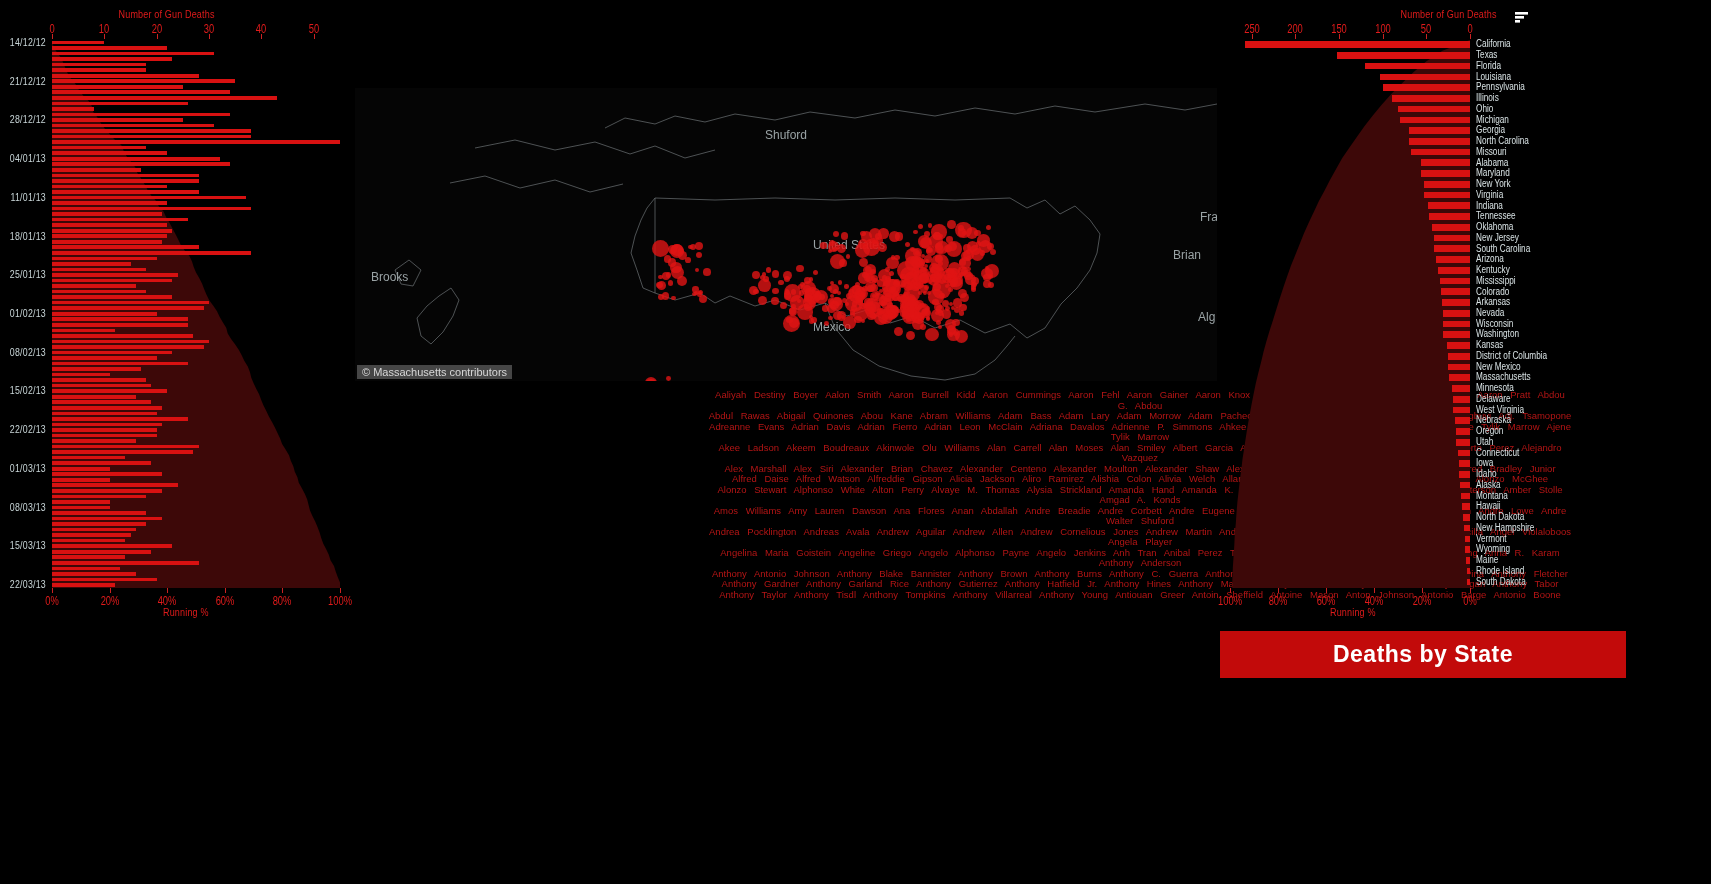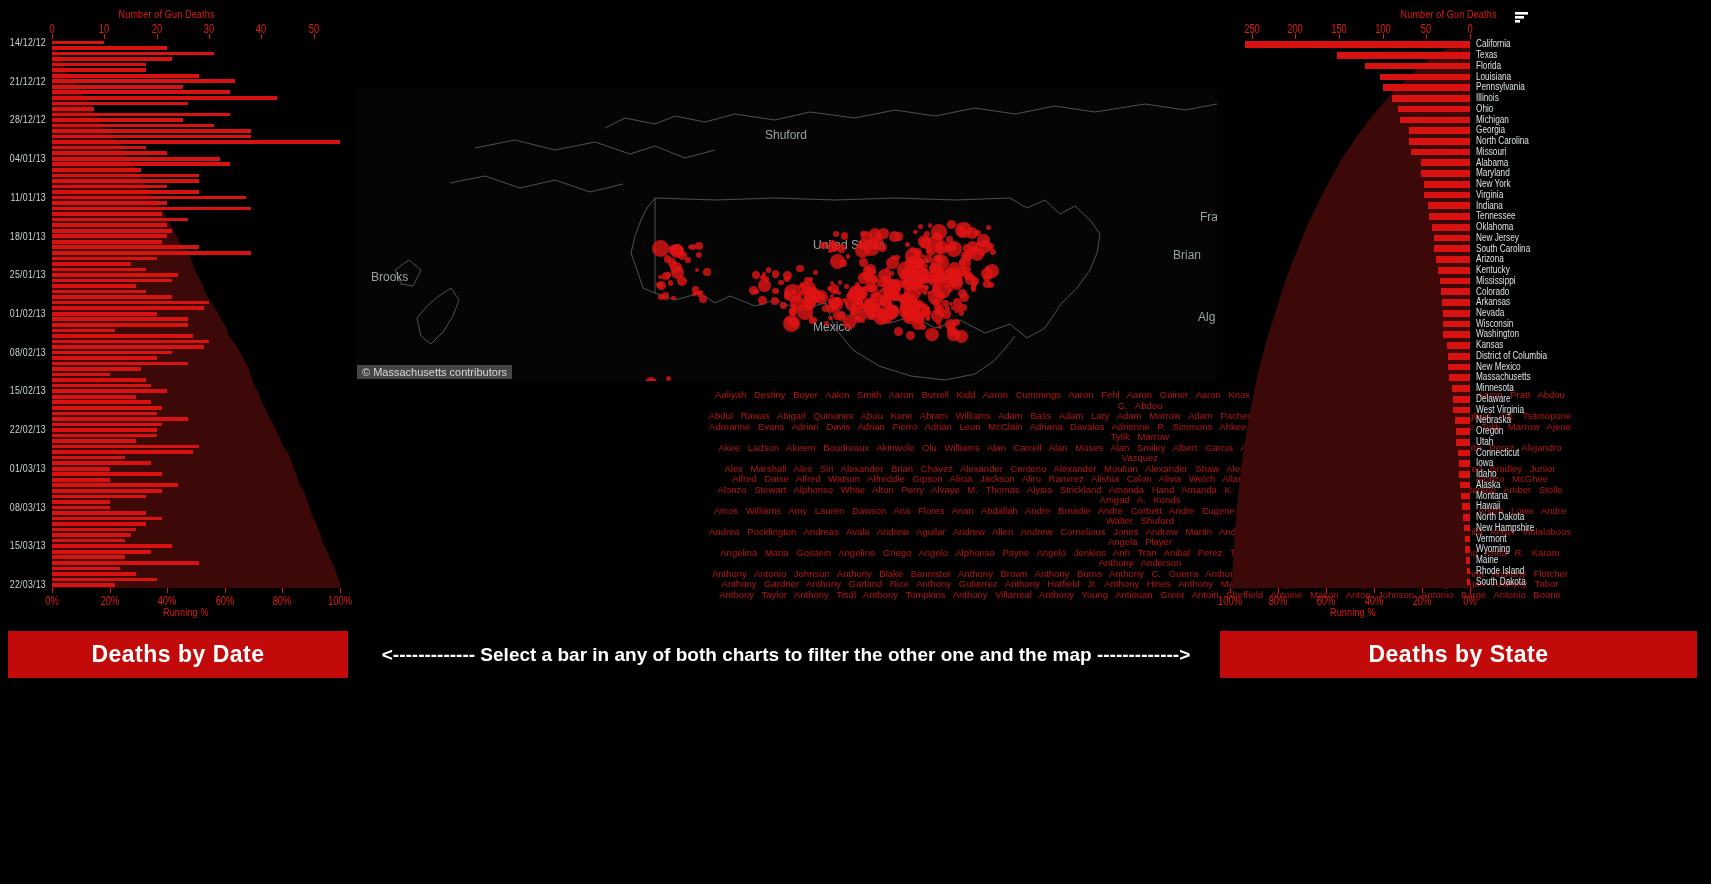--- a/index.html
+++ b/index.html
@@ -72,21 +72,21 @@
   }
 
   
   .banner {
     position:absolute; top:631px; height:47px; background:#c20a0a;
     display:flex; align-items:center; justify-content:center;
     color:#fff; font-size:23px; font-weight:bold; letter-spacing:.5px;
     font-family:"Liberation Sans Narrow","Liberation Sans",sans-serif;
   }
   #banner-left  { left:8px;   width:340px; }
-  #banner-right { left:1220px; width:477px; }
+  #banner-right { left:1220px; width:406px; }
   #banner-mid {
     position:absolute; left:356px; top:631px; width:860px; height:47px;
     display:flex; align-items:center; justify-content:center; color:#fff;
     font-size:19px; font-weight:bold; white-space:nowrap;
     font-family:"Liberation Sans Narrow","Liberation Sans",sans-serif;
   }
 
   
   #title-bar {
     position:absolute; left:4px; top:686px; width:1703px; height:194px;
@@ -939,18 +939,16 @@
         <div class="tick-mark" style="left: 154px; top: 588px;"></div>
         <div class="tick-label" style="left: 134px; top: 594px; width: 40px; text-align: center;">40%</div>
         <div class="tick-mark" style="left: 202px; top: 588px;"></div>
         <div class="tick-label" style="left: 182px; top: 594px; width: 40px; text-align: center;">20%</div>
         <div class="tick-mark" style="left: 250px; top: 588px;"></div>
         <div class="tick-label" style="left: 230px; top: 594px; width: 40px; text-align: center;">0%</div>
       </div>
     <div class="axis-title" style="left:105px;top:606px;">Running %</div>
   </div>
 
-  <div class="banner" id="banner-left">Deaths by Date</div>
-  <div id="banner-mid">&lt;------------- Select a bar in any of both charts to filter the other one and the map -------------&gt;</div>
   <div class="banner" id="banner-right">Deaths by State</div>
 
 
 </div>
 
 </body></html>

